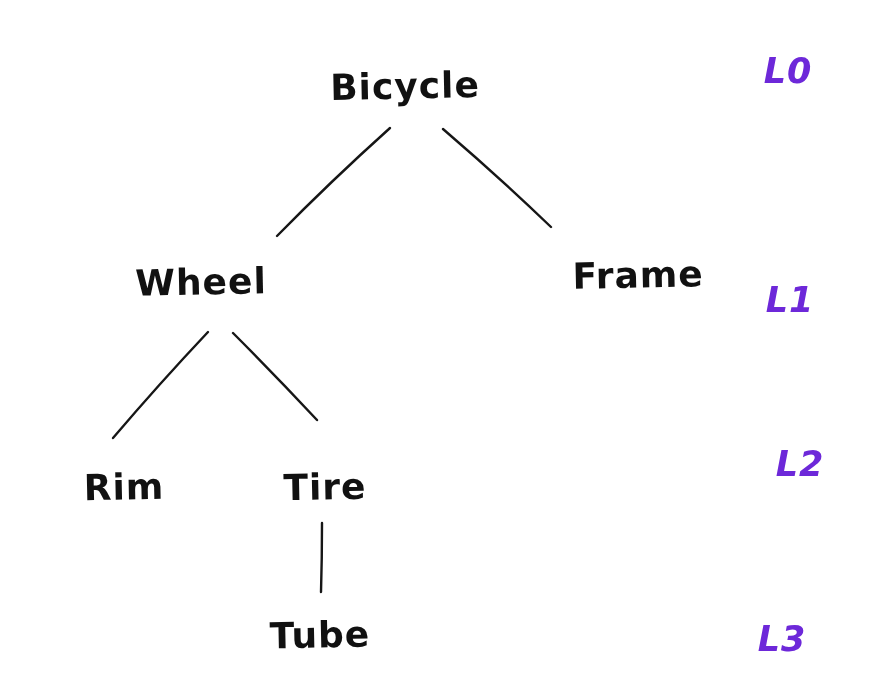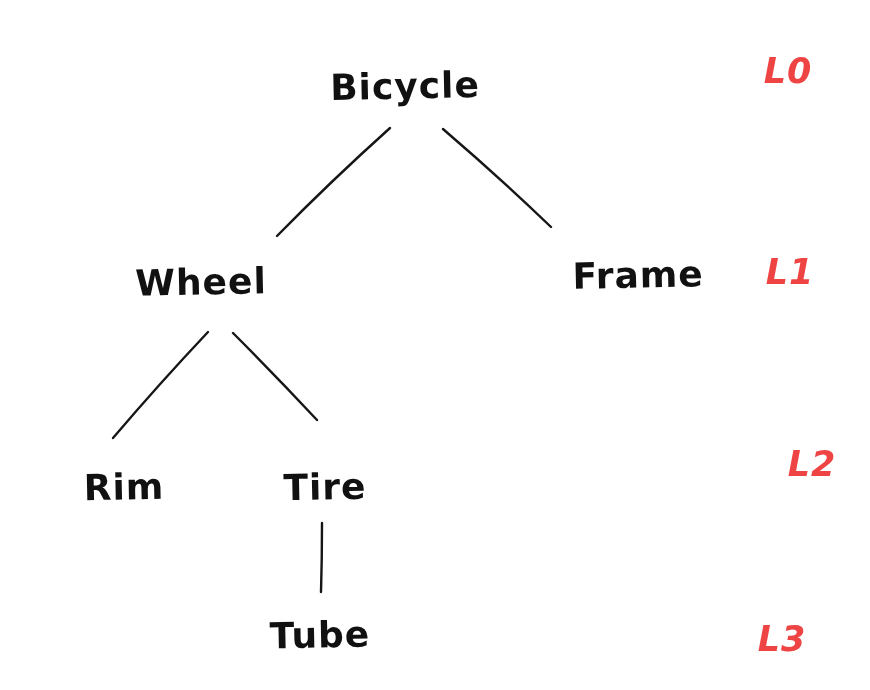--- a/index.html
+++ b/index.html
@@ -37,33 +37,33 @@
     color: #111111;
   }
   .lvl {
     position: absolute;
     transform: translate(-50%, -50%);
     font-size: 35px;
     font-weight: bold;
     font-style: italic;
     letter-spacing: 1px;
     white-space: nowrap;
-    color: #ef4444;
+    color: #6d28d9;
   }
   
   #n-bicycle { left: 405px; top: 86px; }
   #n-wheel   { left: 201px; top: 282px; }
   #n-frame   { left: 638px; top: 275px; }
   #n-rim     { left: 124px; top: 487px; }
   #n-tire    { left: 325px; top: 487px; }
   #n-tube    { left: 320px; top: 635px; }
   
   #lvl-0 { left: 788px; top: 71px; }
-  #lvl-1 { left: 790px; top: 272px; }
-  #lvl-2 { left: 800px; top: 464px; margin-left: 12px; }
+  #lvl-1 { left: 790px; top: 300px; }
+  #lvl-2 { left: 800px; top: 464px; }
   #lvl-3 { left: 782px; top: 639px; }
 </style>
 </head>
 <body>
 
 <div id="stage">
 
   <svg id="edges" width="870" height="690" viewBox="0 0 870 690" aria-hidden="true">
     <path d="M390,128 Q331,181 277,236"></path>
     <path d="M443,129 Q499,177 551,227"></path>

